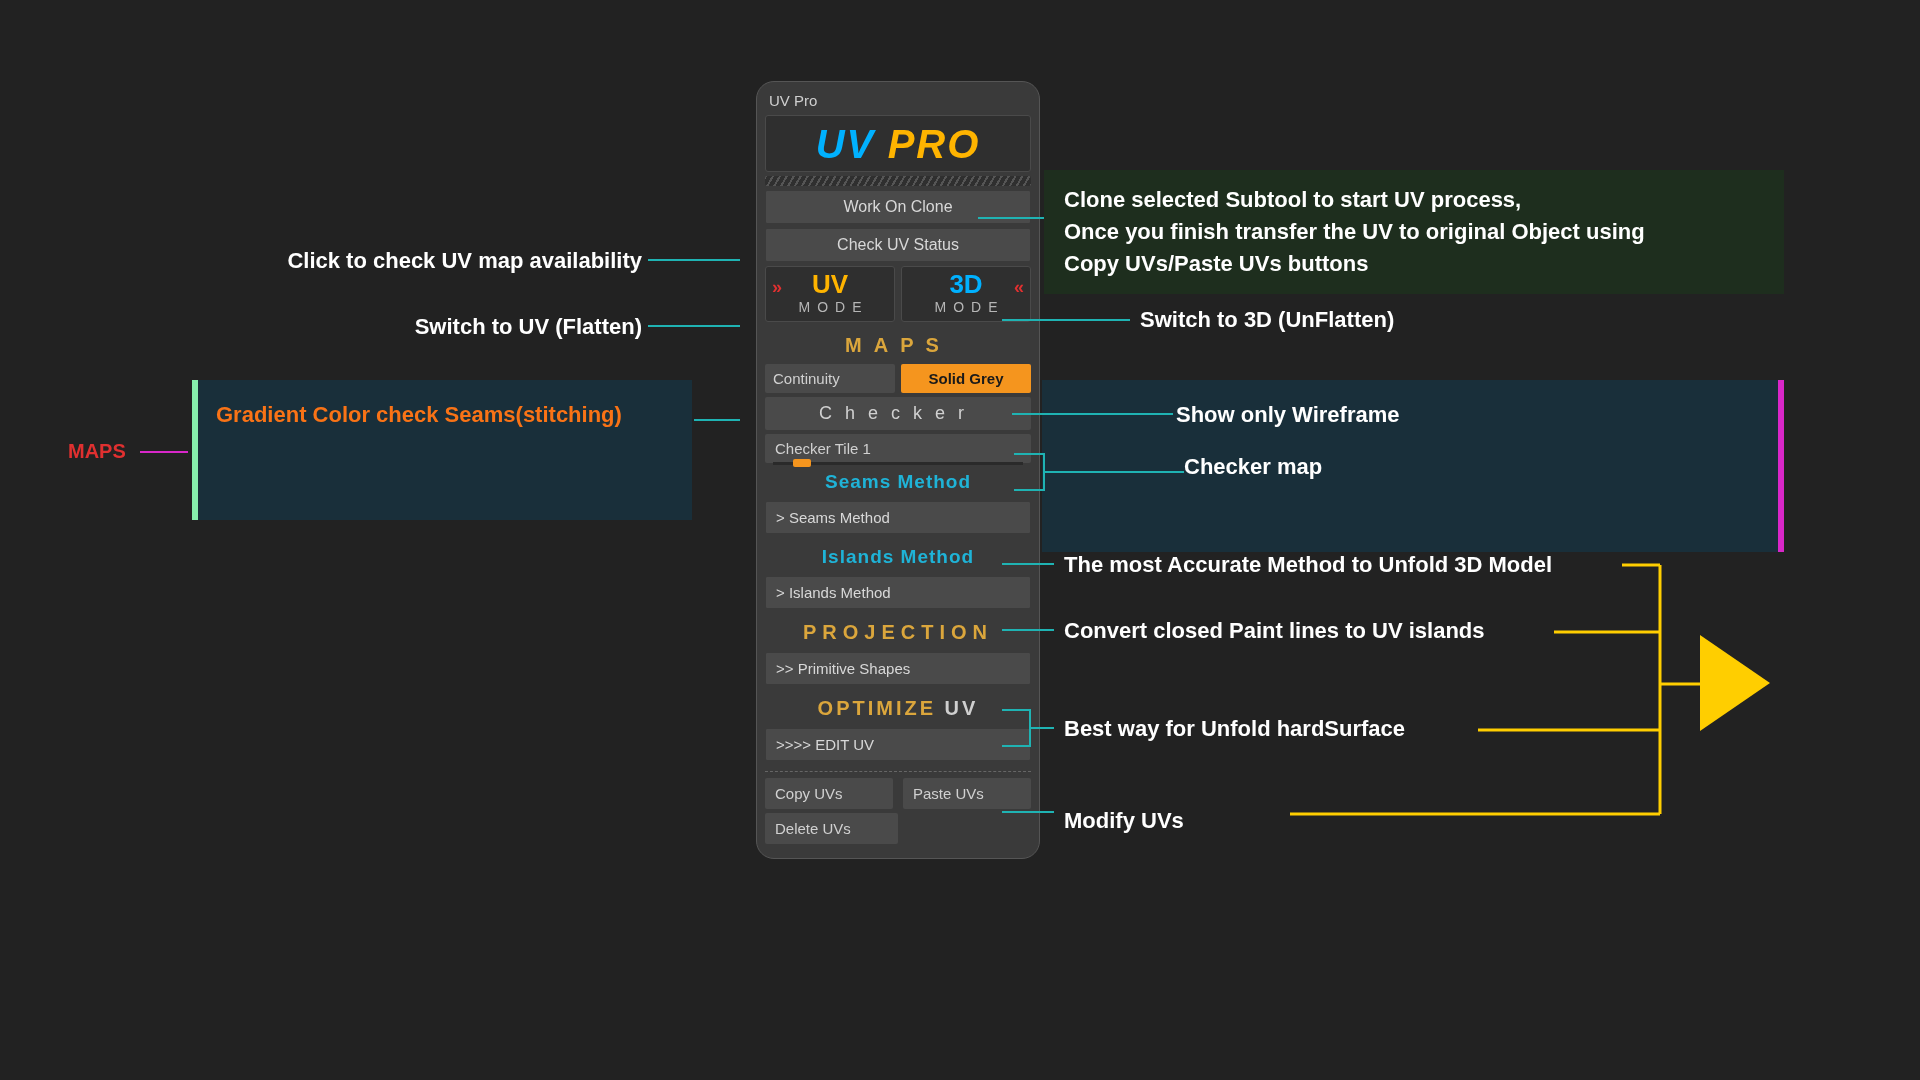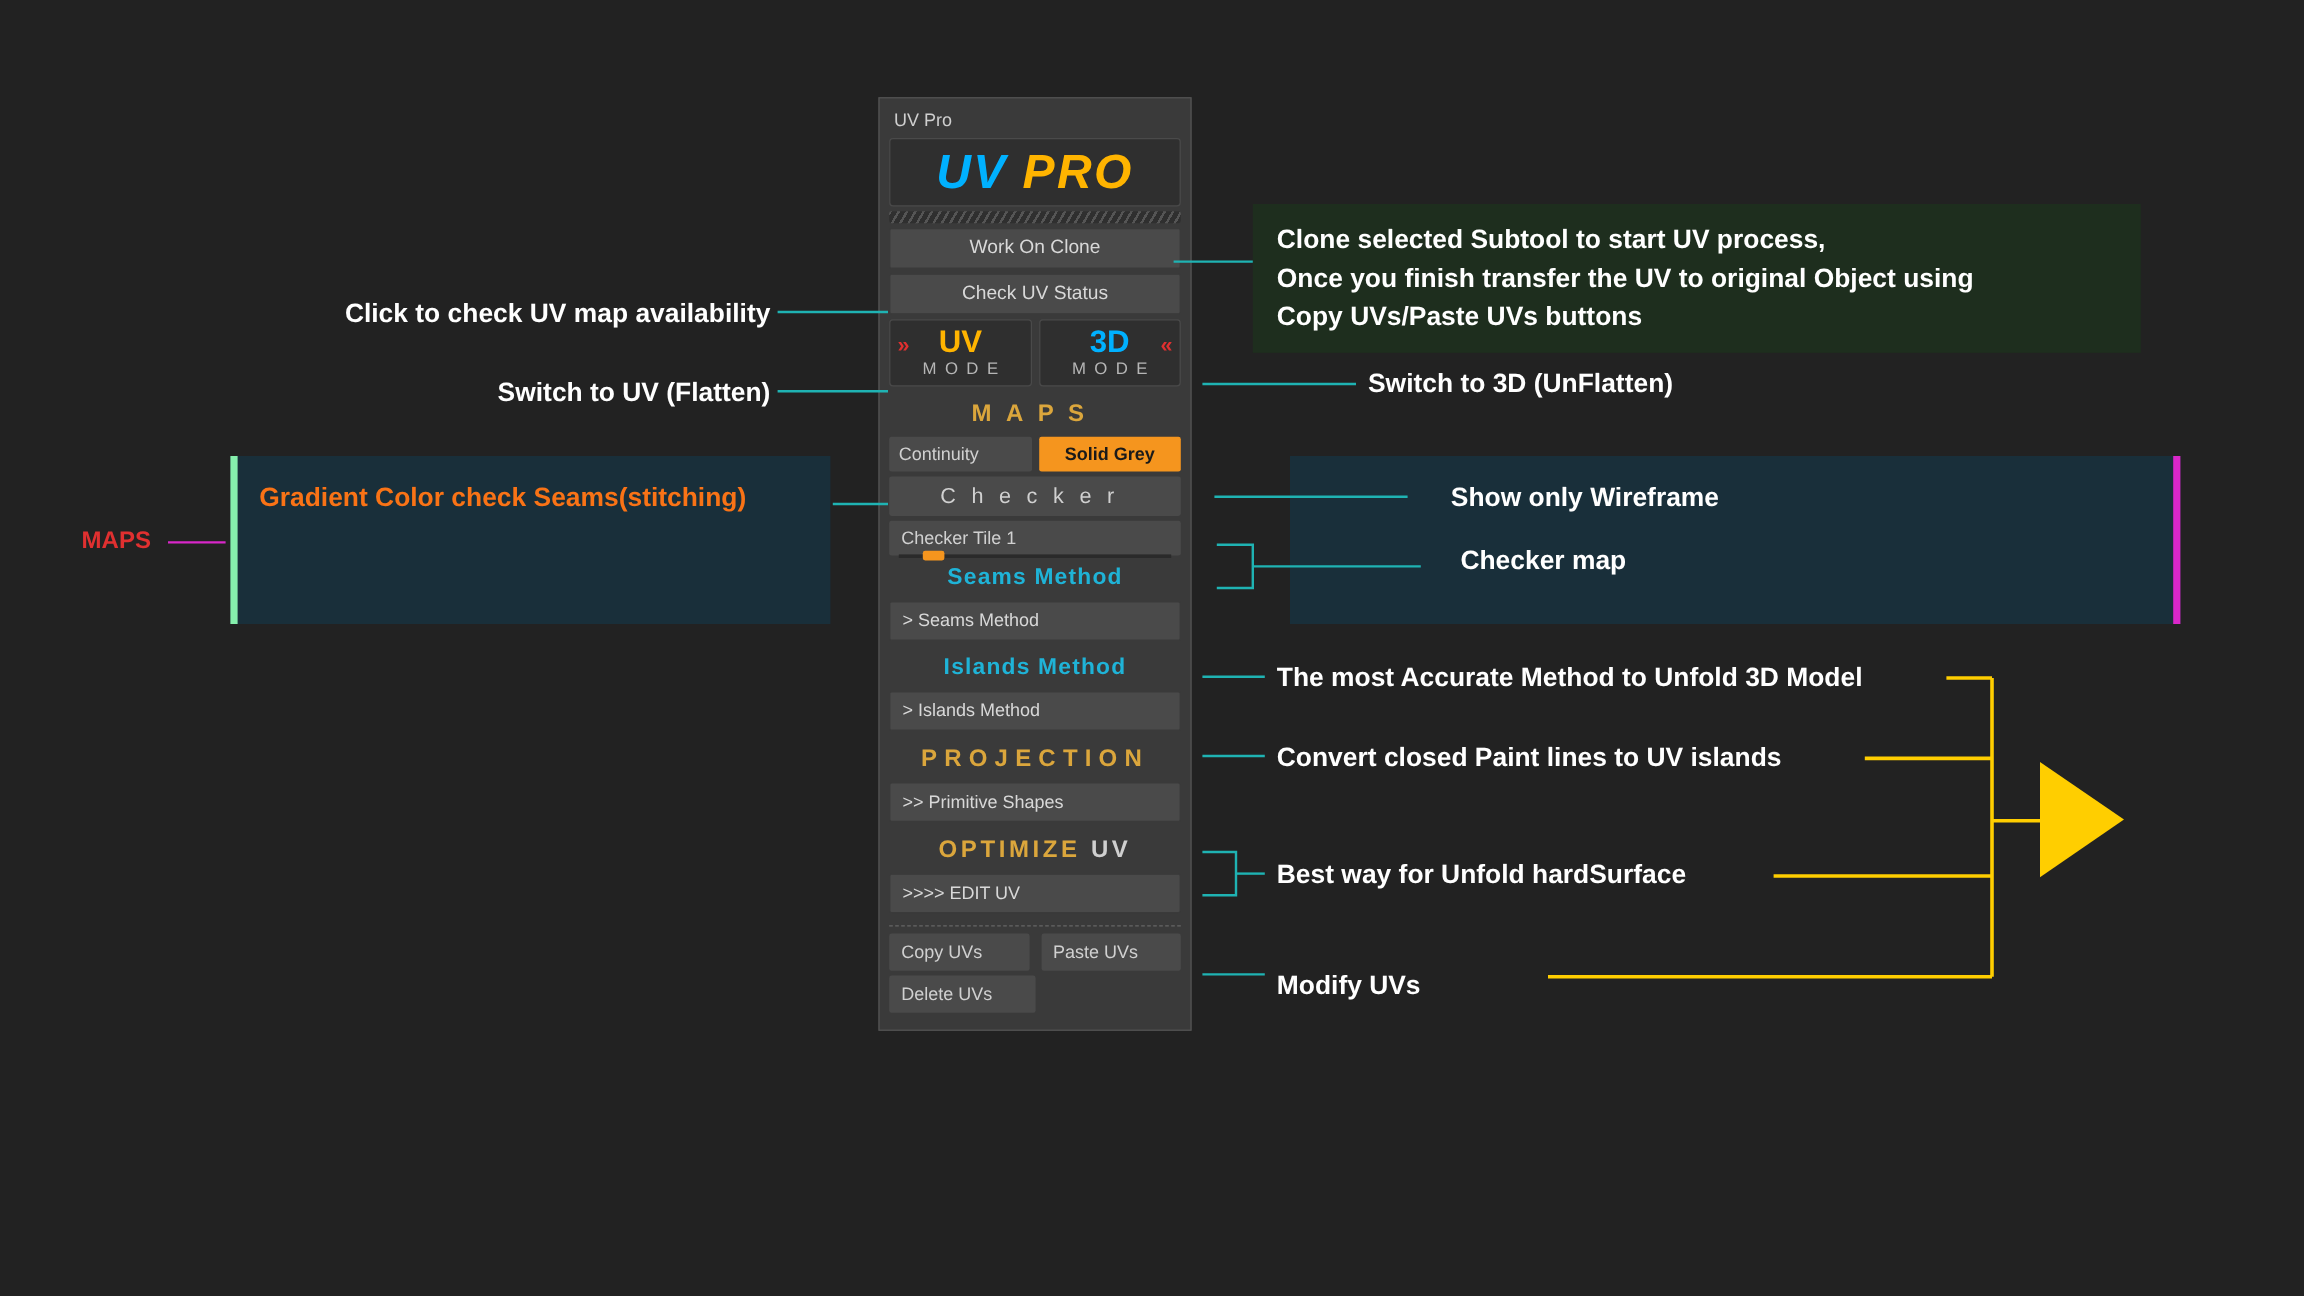--- a/index.html
+++ b/index.html
@@ -9,26 +9,26 @@
     height: 1080px;
     font-family: Arial, Helvetica, sans-serif;
     position: relative;
     overflow: hidden;
     transform-origin: top left;
   }
 
   
   .panel {
     position: absolute;
-    left: 732px;
+    left: 756px;
     top: 81px;
-    width: 261px;
+    width: 284px;
     background: #3a3a3a;
     border: 1px solid #555;
-    border-radius: 0;
+    border-radius: 18px;
     padding: 6px 8px 10px 8px;
   }
   .panel-title {
     color: #cfcfcf;
     font-size: 15px;
     padding: 4px 4px 6px 4px;
   }
   .logo-row {
     background: #2f2f2f;
     text-align: center;
@@ -201,25 +201,24 @@
     padding: 22px 18px 18px 18px;
     color:#f97316;
     font-size: 22px;
     font-weight: 600;
   }
   .maps-band-right {
     position: absolute;
     left: 1042px;
     top: 380px;
     width: 742px;
-    height: 140px;
+    height: 172px;
     background: #192f3a;
     border-right: 6px solid #d927c9;
     padding: 22px 18px 18px 70px;
-    margin-left: 33px;
   }
   .maps-tag {
     position:absolute;
     left: 68px; top: 440px;
     color:#e03030;
     font-size: 20px;
     font-weight: 700;
   }
 
   .right-big-box {

